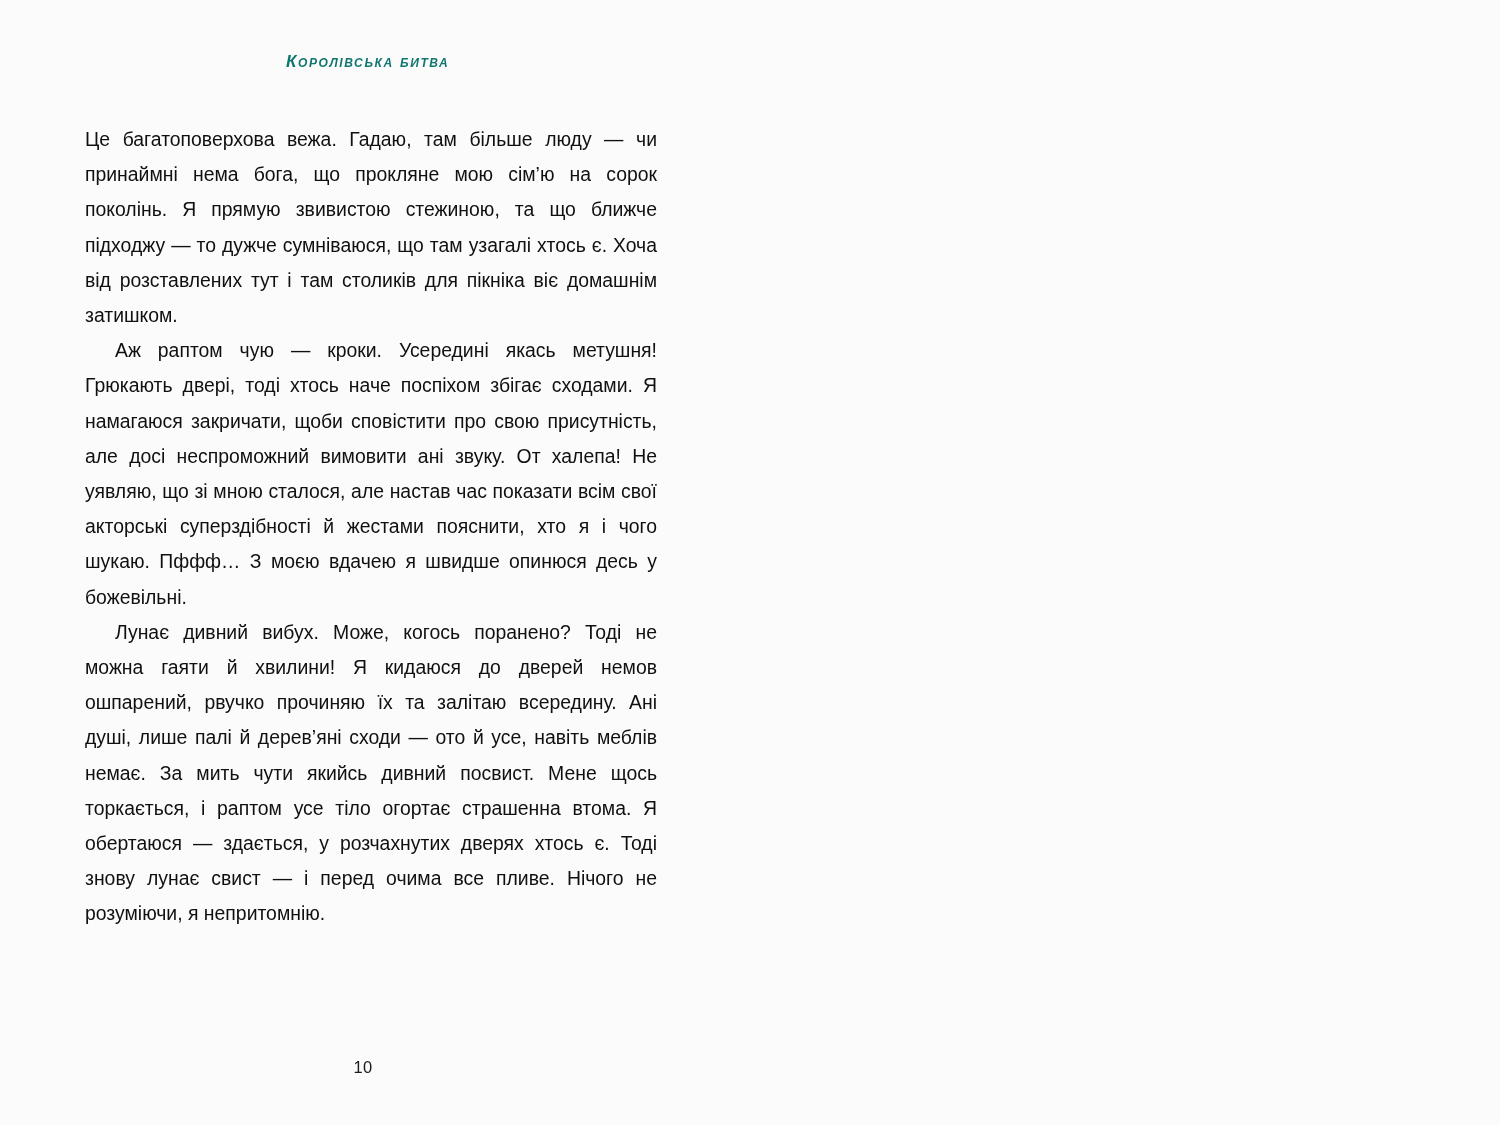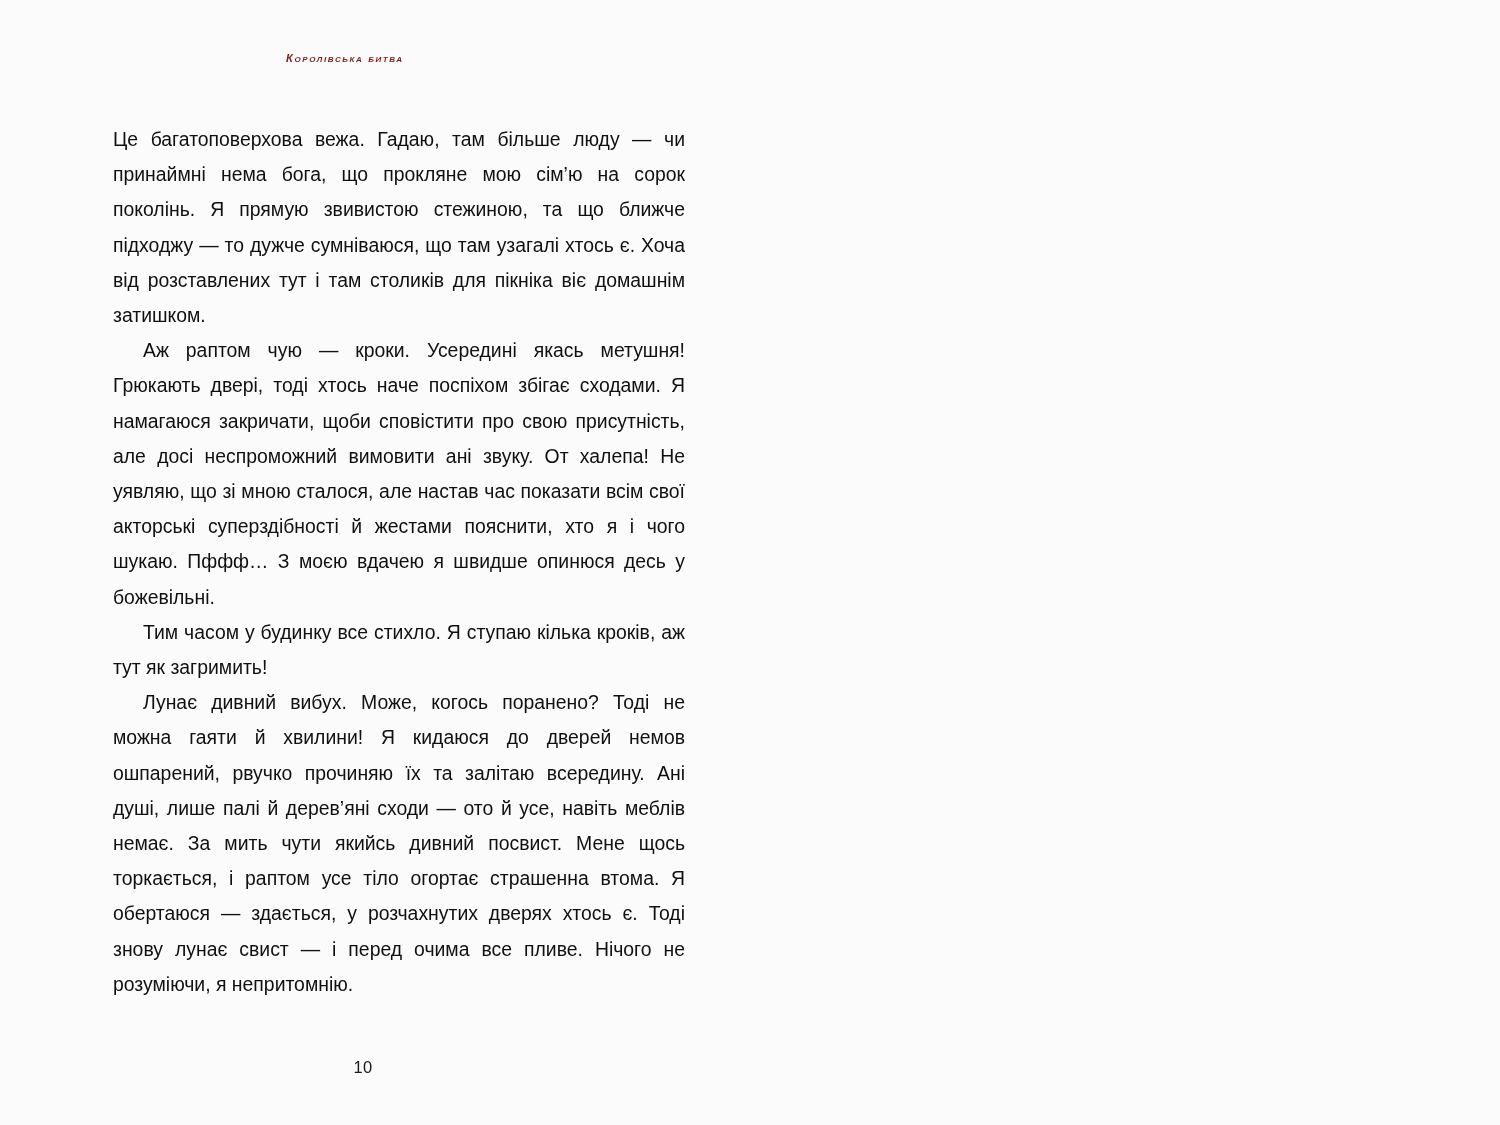--- a/index.html
+++ b/index.html
@@ -38,42 +38,41 @@
   .page-right {
     left: 750px;
     width: 750px;
   }
 
   
   .running-head {
     position: absolute;
     top: 52px;
     left: 286px;
-    font-size: 11px;
+    font-size: 17px;
     font-style: italic;
     font-weight: 700;
     letter-spacing: 1.6px;
-    color: #7f1d1d;
+    color: #0f766e;
     font-variant: small-caps;
     text-transform: lowercase;
   }
   .running-head::first-letter {
     text-transform: uppercase;
   }
 
   
   .column {
     position: absolute;
     font-size: 19.4px;
     line-height: 35.2px;
     text-align: justify;
     color: #101010;
     -webkit-hyphens: none;
     hyphens: none;
-    margin-left: 28px;
   }
 
   .column-left {
     left: 85px;
     top: 122px;
     width: 572px;
   }
 
   .column p {
     margin: 0;
@@ -120,21 +119,20 @@
 
 <div class="spread">
 
   <div class="page page-left">
 
     <div class="running-head">Королівська битва</div>
 
     <div class="column column-left">
       <p>Це багатоповерхова вежа. Гадаю, там більше люду — чи принаймні нема бога, що прокляне мою сім’ю на сорок поколінь. Я прямую звивистою стежиною, та що ближче підходжу — то дужче сумніваюся, що там узагалі хтось є. Хоча від розставлених тут і там столиків для пікніка віє домашнім затишком.</p>
       <p class="indent">Аж раптом чую — кроки. Усередині якась метушня! Грюкають двері, тоді хтось наче поспіхом збігає сходами. Я намагаюся закричати, щоби сповістити про свою присутність, але досі неспроможний вимовити ані звуку. От халепа! Не уявляю, що зі мною сталося, але настав час показати всім свої акторські суперздібності й жестами пояснити, хто я і чого шукаю. Пффф… З моєю вдачею я швидше опинюся десь у божевільні.</p>
-      <p class="indent last-line-left">Тим часом у будинку все стихло. Я ступаю кілька кроків, аж тут як загримить!</p>
 
 
       <p class="indent last-line-left">Лунає дивний вибух. Може, когось поранено? Тоді не можна гаяти й хвилини! Я кидаюся до дверей немов ошпарений, рвучко прочиняю їх та залітаю всередину. Ані душі, лише палі й дерев’яні сходи — ото й усе, навіть меблів немає. За мить чути якийсь дивний посвист. Мене щось торкається, і раптом усе тіло огортає страшенна втома. Я обертаюся — здається, у розчахнутих дверях хтось є. Тоді знову лунає свист — і перед очима все пливе. Нічого не розуміючи, я непритомнію.</p>
     </div>
 
     <div class="folio folio-left">10</div>
   </div>
 
   <div class="page page-right">
 

